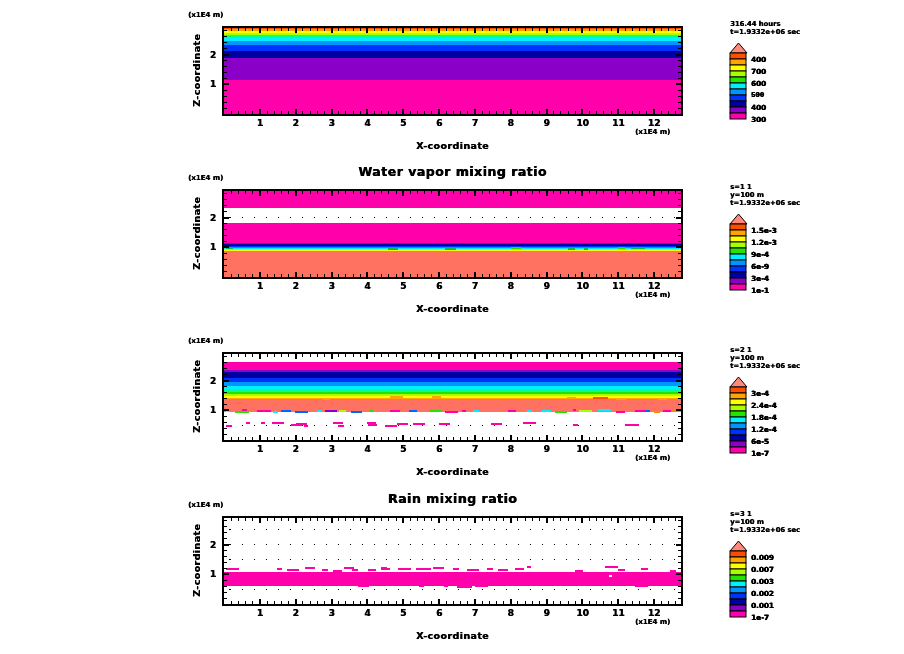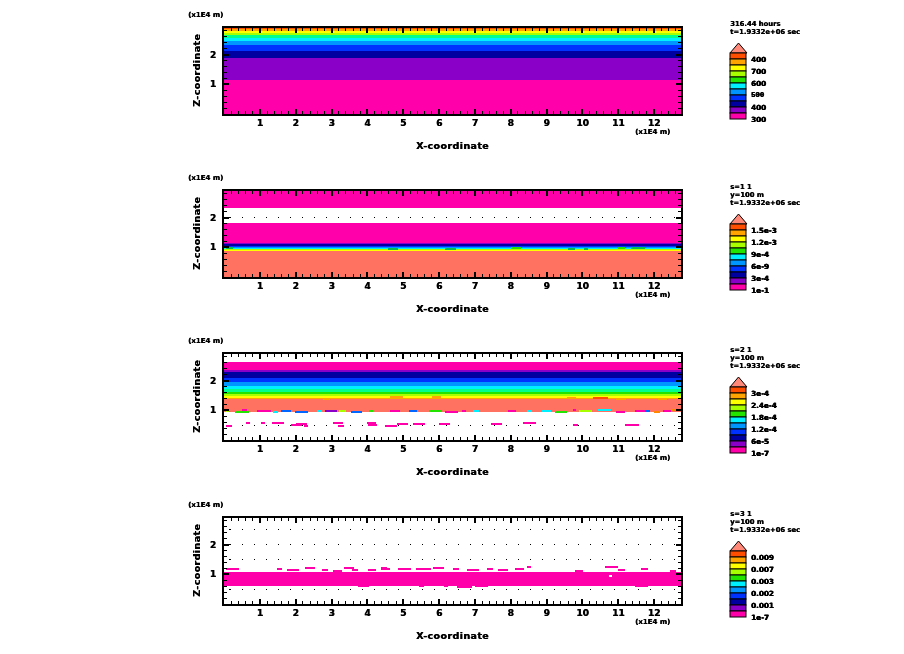--- a/index.html
+++ b/index.html
@@ -236,20 +236,21 @@
       <rect x="1" y="71" width="16" height="6" fill="#FF00AA" stroke="#000" stroke-width="1"></rect>
     </svg>
     <div class="leglab" style="left: 751px; top: 59px;">400</div>
     <div class="leglab" style="left: 751px; top: 71px;">700</div>
     <div class="leglab" style="left: 751px; top: 83px;">600</div>
     <div class="leglab" style="left: 751px; top: 95px; font-family: Liberation Mono, monospace;">500</div>
     <div class="leglab" style="left: 751px; top: 107px;">400</div>
     <div class="leglab" style="left: 751px; top: 119px;">300</div>
   </section>
 <section class="panel" style="top:163px;height:163px;">
+    <div class="ptitle" style="top: 1px;">Water vapor mixing ratio</div>
     <div class="units" style="left: 188px; top: 11px;">(x1E4 m)</div>
     <div style="position: absolute; left: 196px; top: 65px;">
       <div class="axlabel yaxlabel" style="left: -45px; top: 0px;">Z-coordinate</div>
     </div>
     <div class="plotbox" style="left: 222px; top: 26px; width: 457px; height: 86px;">
       <div class="dotrow" style="bottom: 58.8103px; background-position: 6px 0px;"></div>
       <div class="band" style="bottom: 0px; height: 26.0966px; background: rgb(255, 113, 96);"></div>
       <div class="band" style="bottom: 26.0966px; height: 1.18621px; background: rgb(255, 255, 0);"></div>
       <div class="band" style="bottom: 27.2828px; height: 1px; background: rgb(168, 255, 0);"></div>
       <div class="band" style="bottom: 28.0241px; height: 1px; background: rgb(0, 240, 255);"></div>
@@ -728,20 +729,21 @@
       <rect x="1" y="71" width="16" height="6" fill="#FF00AA" stroke="#000" stroke-width="1"></rect>
     </svg>
     <div class="leglab" style="left: 751px; top: 67px;">3e-4</div>
     <div class="leglab" style="left: 751px; top: 79px;">2.4e-4</div>
     <div class="leglab" style="left: 751px; top: 91px;">1.8e-4</div>
     <div class="leglab" style="left: 751px; top: 103px;">1.2e-4</div>
     <div class="leglab" style="left: 751px; top: 115px;">6e-5</div>
     <div class="leglab" style="left: 751px; top: 127px;">1e-7</div>
   </section>
 <section class="panel" style="top:490px;height:164px;">
+    <div class="ptitle" style="top: 1px;">Rain mixing ratio</div>
     <div class="units" style="left: 188px; top: 11px;">(x1E4 m)</div>
     <div style="position: absolute; left: 196px; top: 65px;">
       <div class="axlabel yaxlabel" style="left: -45px; top: 0px;">Z-coordinate</div>
     </div>
     <div class="plotbox" style="left: 222px; top: 26px; width: 457px; height: 86px;">
       <div class="dotrow" style="bottom: 14.3276px; background-position: 6px 0px;"></div>
       <div class="dotrow" style="bottom: 43.9828px; background-position: 6px 0px;"></div>
       <div class="dotrow" style="bottom: 58.8103px; background-position: 6px 0px;"></div>
       <div class="dotrow" style="bottom: 73.6379px; background-position: 6px 0px;"></div>
       <div class="band" style="bottom: 18.3862px; height: 13.6414px; background: rgb(255, 0, 170);"></div>

